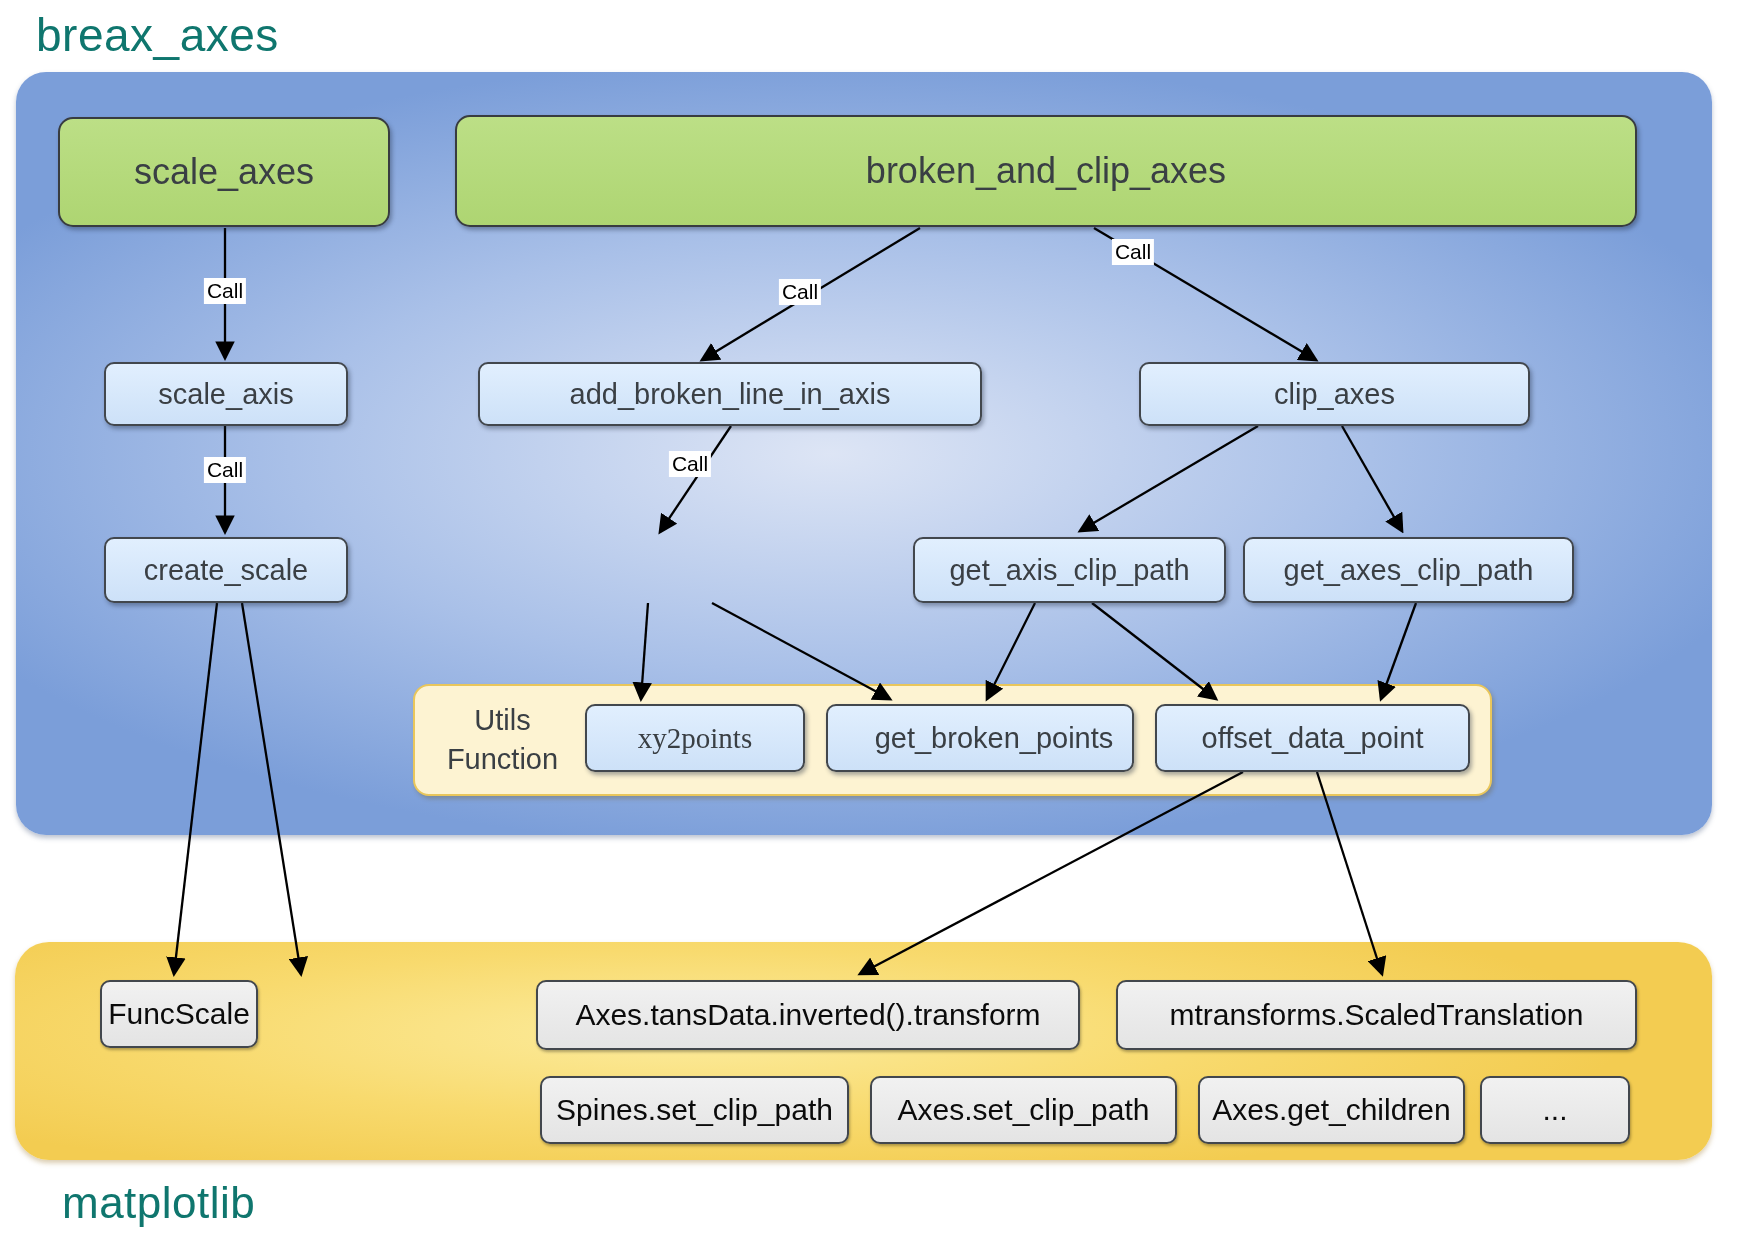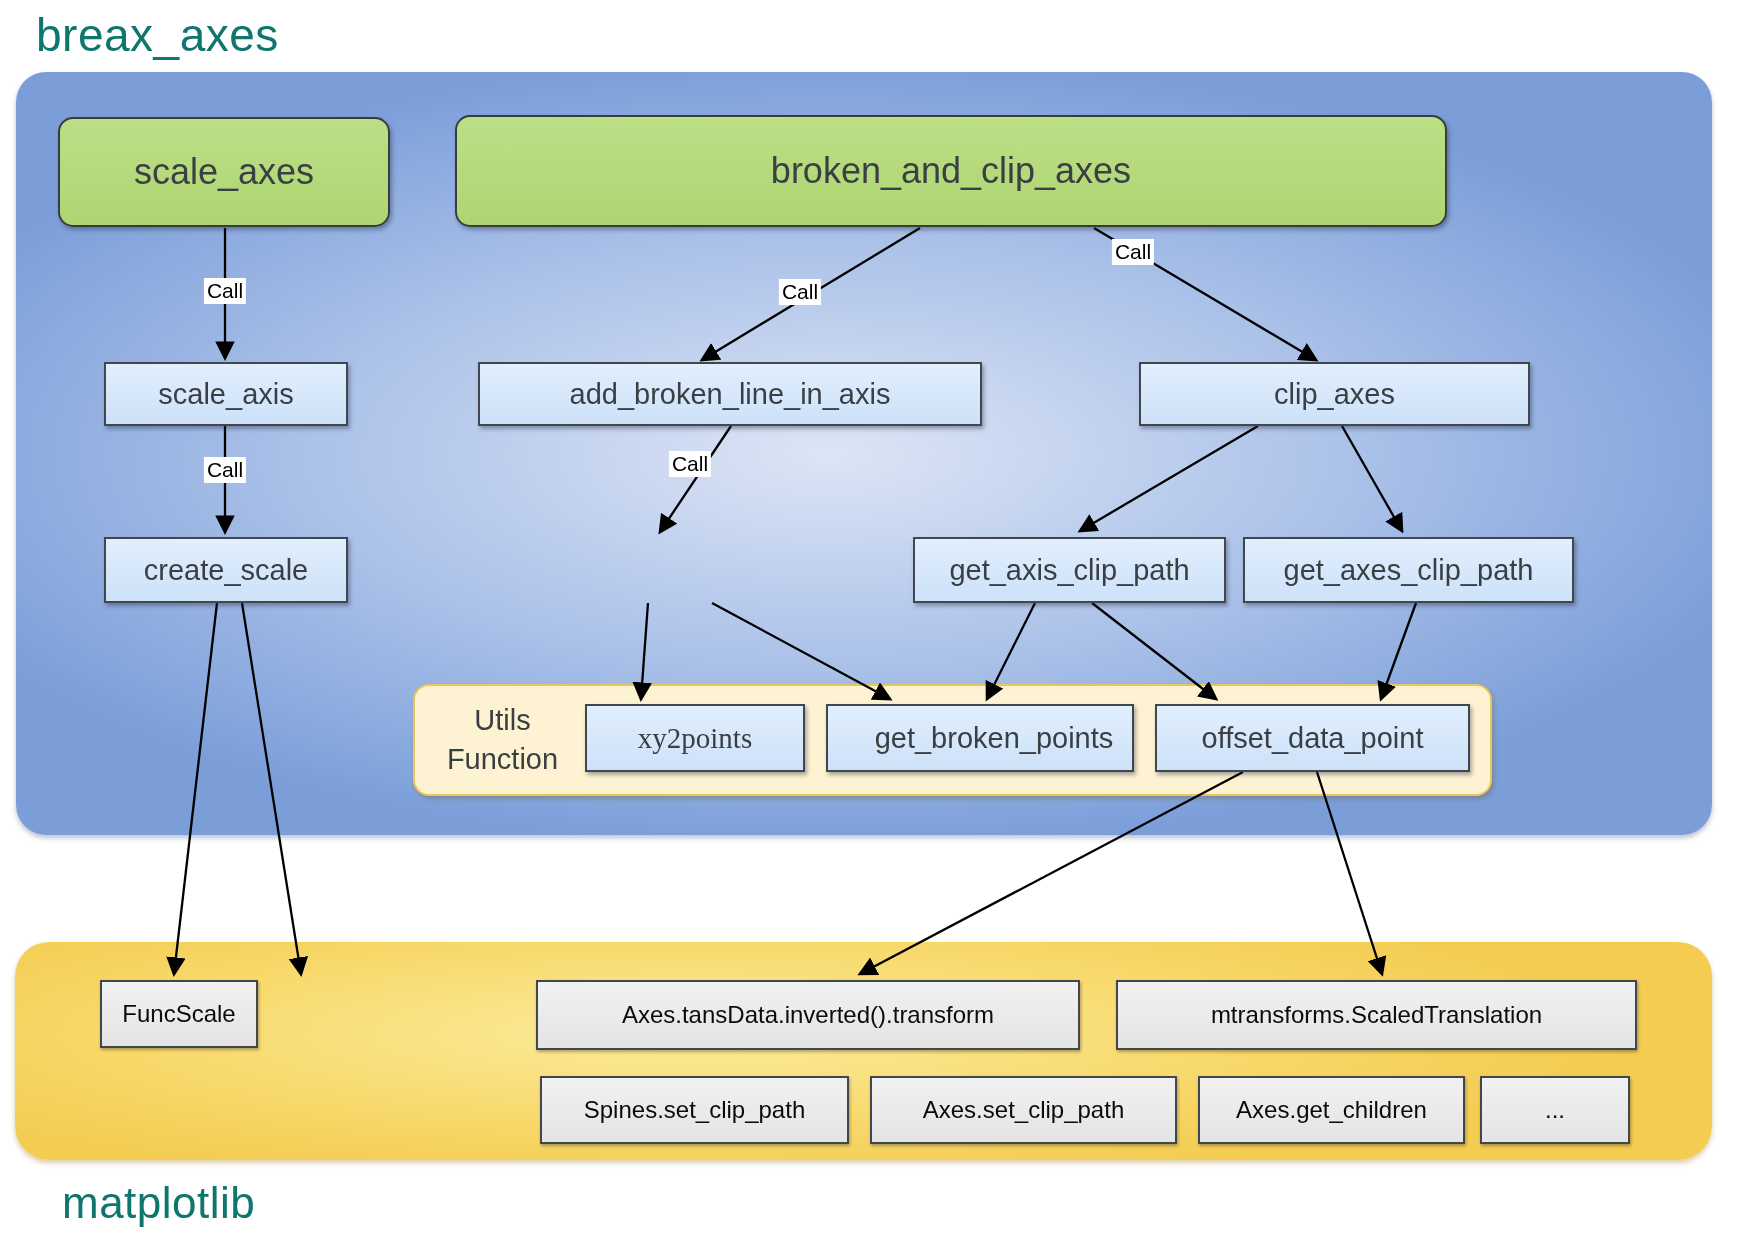--- a/index.html
+++ b/index.html
@@ -23,35 +23,35 @@
     background:radial-gradient(ellipse 55% 70% at 40% 42%, #fcec9e 0%, #f8da6e 55%, #f3cc51 100%);
     box-shadow:0 3px 5px rgba(150,110,30,0.35);
   }
   #utils-container {
     position:absolute; left:413px; top:684px; width:1079px; height:112px;
     border-radius:16px; background:#fdf3d2; border:2px solid #e9c65b;
     box-sizing:border-box; box-shadow:2px 3px 4px rgba(110,85,25,0.30);
   }
   .node {
     position:absolute; display:flex; align-items:center; justify-content:center;
-    box-sizing:border-box; border:2px solid #42474d; border-radius:0;
+    box-sizing:border-box; border:2px solid #42474d; border-radius:10px;
     color:#3a3f44; text-align:center; white-space:nowrap;
     box-shadow:2px 3px 4px rgba(30,40,60,0.38);
   }
   .green {
     background:linear-gradient(180deg,#bcdf86 0%,#aed572 100%);
     border-radius:15px; border-color:#383c40; font-size:36px;
   }
   .blue {
     background:linear-gradient(180deg,#e1effe 0%,#cde1f8 100%);
     font-size:29px;
   }
   .gray {
     background:linear-gradient(180deg,#f1f1f1 0%,#e4e4e4 100%);
-    font-size:24px; color:#0b0b0b;
+    font-size:30px; color:#0b0b0b;
     box-shadow:1px 2px 3px rgba(0,0,0,0.30);
   }
   .utils-label {
     position:absolute; left:420px; top:698px; width:165px; height:84px;
     display:flex; flex-direction:column; align-items:center; justify-content:center;
     font-size:29px; color:#3a3f44; line-height:1.35;
   }
   .call-label {
     position:absolute; transform:translate(-50%,-50%);
     background:#ffffff; color:#000000; font-size:21px;
@@ -89,21 +89,21 @@
     <line x1="648" y1="603" x2="641" y2="699" marker-end="url(#arrow)"></line>
     <line x1="712" y1="603" x2="890" y2="699" marker-end="url(#arrow)"></line>
     <line x1="1035" y1="603" x2="987" y2="699" marker-end="url(#arrow)"></line>
     <line x1="1092" y1="603" x2="1216" y2="699" marker-end="url(#arrow)"></line>
     <line x1="1416" y1="603" x2="1381" y2="699" marker-end="url(#arrow)"></line>
     <line x1="1243" y1="772" x2="860" y2="974" marker-end="url(#arrow)"></line>
     <line x1="1317" y1="772" x2="1382" y2="974" marker-end="url(#arrow)"></line>
   </svg>
 
   <div class="node green" style="left:58px; top:117px; width:332px; height:110px;">scale_axes</div>
-  <div class="node green" style="left:455px; top:115px; width:992px; height:112px;text-align:center;">broken_and_clip_axes</div>
+  <div class="node green" style="left:455px; top:115px; width:1182px; height:112px;text-align:center;">broken_and_clip_axes</div>
 
   <div class="node blue" style="left:104px; top:362px; width:244px; height:64px;">scale_axis</div>
   <div class="node blue" style="left:478px; top:362px; width:504px; height:64px;">add_broken_line_in_axis</div>
   <div class="node blue" style="left:1139px; top:362px; width:391px; height:64px;">clip_axes</div>
 
   <div class="node blue" style="left:104px; top:537px; width:244px; height:66px;">create_scale</div>
   <div class="node blue" style="left:913px; top:537px; width:313px; height:66px;">get_axis_clip_path</div>
   <div class="node blue" style="left:1243px; top:537px; width:331px; height:66px;">get_axes_clip_path</div>
 
   <div class="utils-label">

